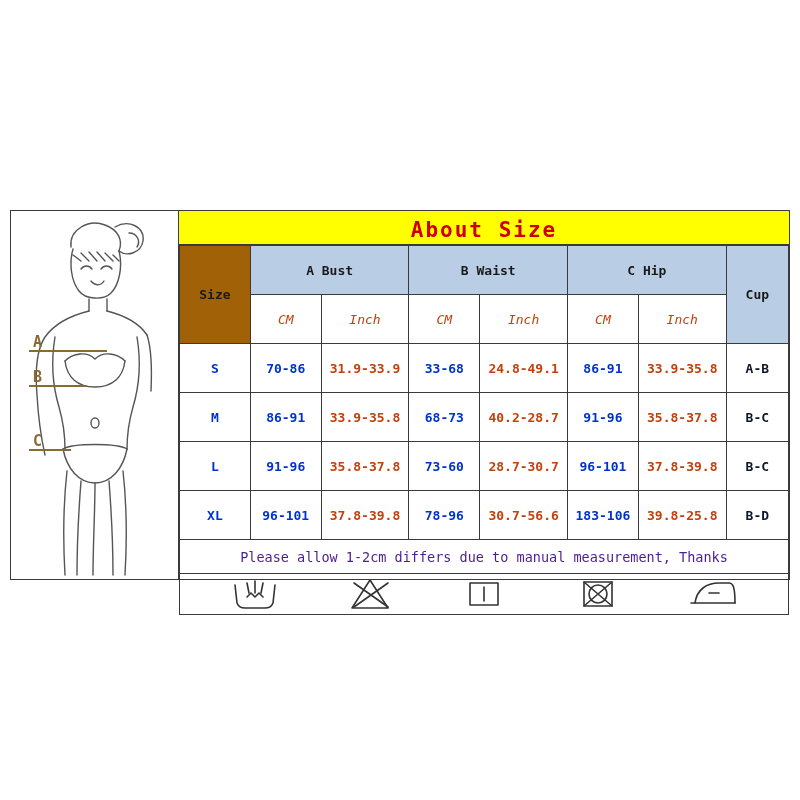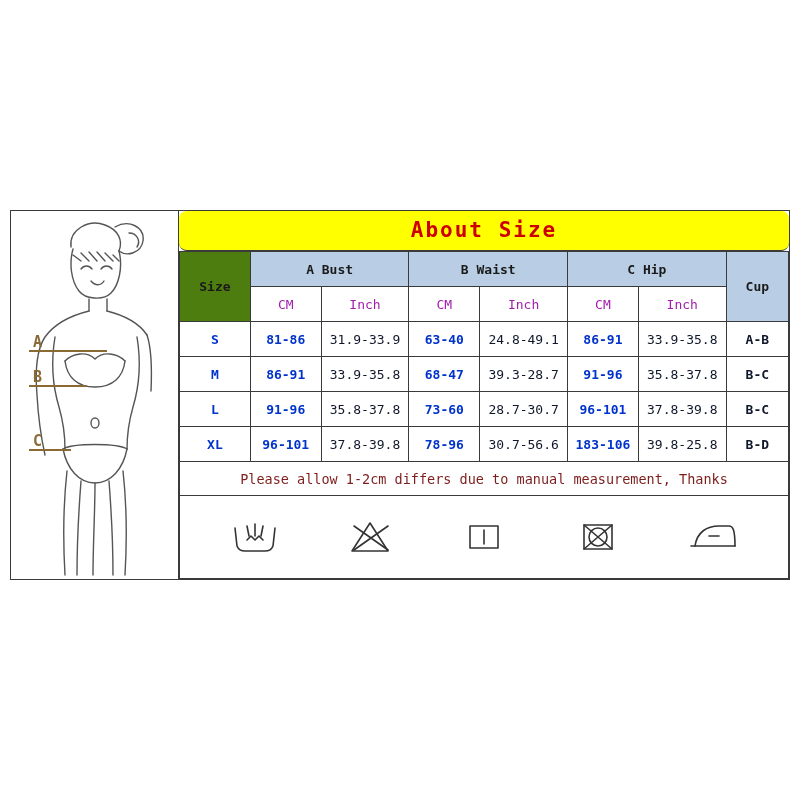--- a/index.html
+++ b/index.html
@@ -55,89 +55,89 @@
   
   #table-panel {
     flex: 1;
     height: 100%;
     display: flex;
     flex-direction: column;
     box-sizing: border-box;
   }
   #title-bar {
     background: #ffff00;
-    height: 40px;
+    height: 34px;
     line-height: 38px;
     text-align: center;
     font-size: 21px;
     font-weight: bold;
     color: #cc0000;
     letter-spacing: 2px;
     border-bottom: 1px solid #3a3a3a;
     box-sizing: border-box;
-    border-radius: 8px;
   }
   table.size-table {
     border-collapse: collapse;
     width: 100%;
     table-layout: fixed;
   }
   table.size-table td {
     border: 1px solid #3a3a3a;
     text-align: center;
     font-size: 13px;
     height: 34px;
-    padding: 0;
+    padding: 7px;
     white-space: nowrap;
   }
   .hdr-blue {
     background: #b9cde5;
     font-weight: bold;
     font-size: 15px;
     color: #1a1a1a;
   }
   .hdr-size {
-    background: #4d7c0f;
+    background: #a16207;
     font-weight: bold;
     font-size: 15px;
     color: #1a1a1a;
   }
   .unit-cell {
     font-size: 13px;
-    color: #a21caf;
+    color: #c2410c;
     height: 28px;
+    font-style: italic;
   }
   .sz-label {
     color: #0033cc;
     font-weight: bold;
     font-size: 14px;
   }
   .cm-val {
     color: #0033cc;
     font-weight: bold;
     font-size: 13px;
   }
   .inch-val {
-    color: #0f172a;
-    font-weight: normal;
+    color: #c2410c;
+    font-weight: bold;
     font-size: 13px;
   }
   .cup-val {
     color: #0f172a;
     font-weight: bold;
     font-size: 13px;
   }
   #note-row {
     border: 1px solid #3a3a3a;
     border-top: none;
     height: 34px;
     line-height: 34px;
     text-align: center;
     font-size: 13.5px;
-    color: #7f1d1d;
+    color: #4c1d95;
     box-sizing: border-box;
   }
   #care-row {
     border: 1px solid #3a3a3a;
     border-top: none;
     flex: 1;
     display: flex;
     align-items: center;
     justify-content: space-around;
     box-sizing: border-box;
@@ -235,34 +235,34 @@
           <td class="unit-cell">CM</td>
           <td class="unit-cell">Inch</td>
           <td class="unit-cell">CM</td>
           <td class="unit-cell">Inch</td>
           <td class="unit-cell">CM</td>
           <td class="unit-cell">Inch</td>
         </tr>
 
         <tr>
           <td class="sz-label">S</td>
-          <td class="cm-val">81-86</td>
+          <td class="cm-val">70-86</td>
           <td class="inch-val">31.9-33.9</td>
-          <td class="cm-val">63-40</td>
+          <td class="cm-val">33-68</td>
           <td class="inch-val">24.8-49.1</td>
           <td class="cm-val">86-91</td>
           <td class="inch-val">33.9-35.8</td>
           <td class="cup-val">A-B</td>
         </tr>
         <tr>
           <td class="sz-label">M</td>
           <td class="cm-val">86-91</td>
           <td class="inch-val">33.9-35.8</td>
-          <td class="cm-val">68-47</td>
-          <td class="inch-val">39.3-28.7</td>
+          <td class="cm-val">68-73</td>
+          <td class="inch-val">40.2-28.7</td>
           <td class="cm-val">91-96</td>
           <td class="inch-val">35.8-37.8</td>
           <td class="cup-val">B-C</td>
         </tr>
         <tr>
           <td class="sz-label">L</td>
           <td class="cm-val">91-96</td>
           <td class="inch-val">35.8-37.8</td>
           <td class="cm-val">73-60</td>
           <td class="inch-val">28.7-30.7</td>

